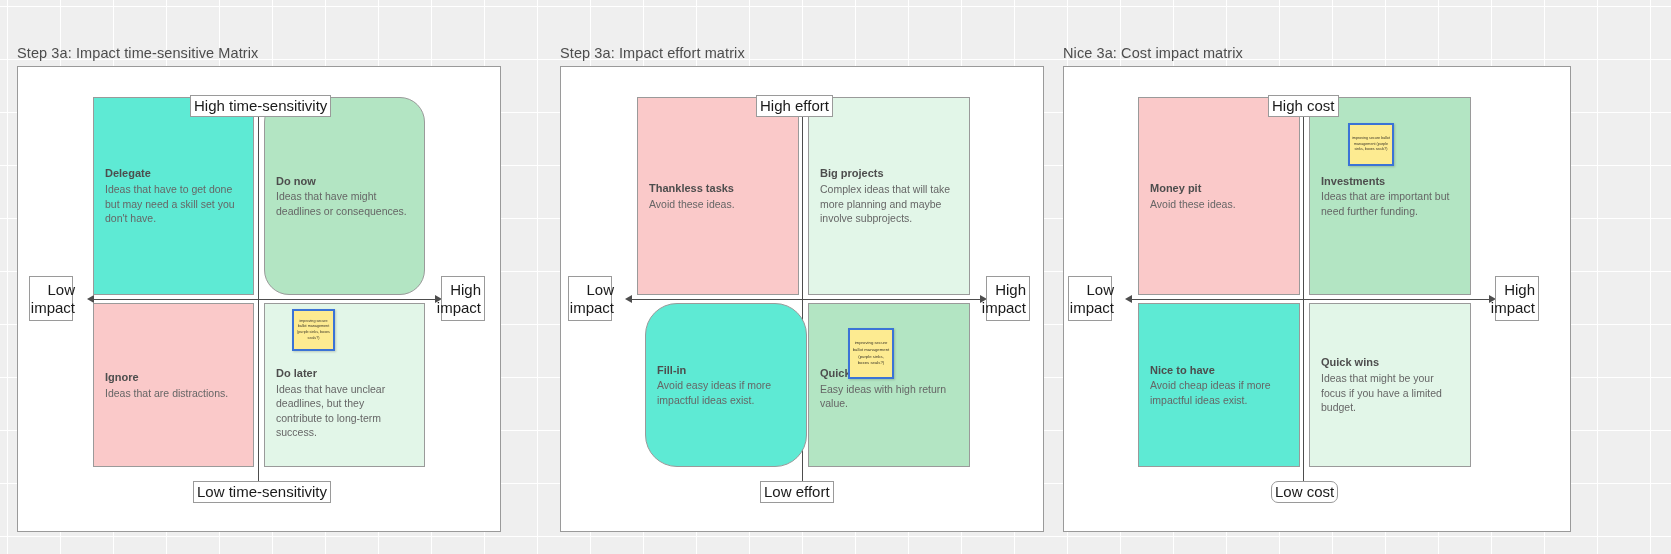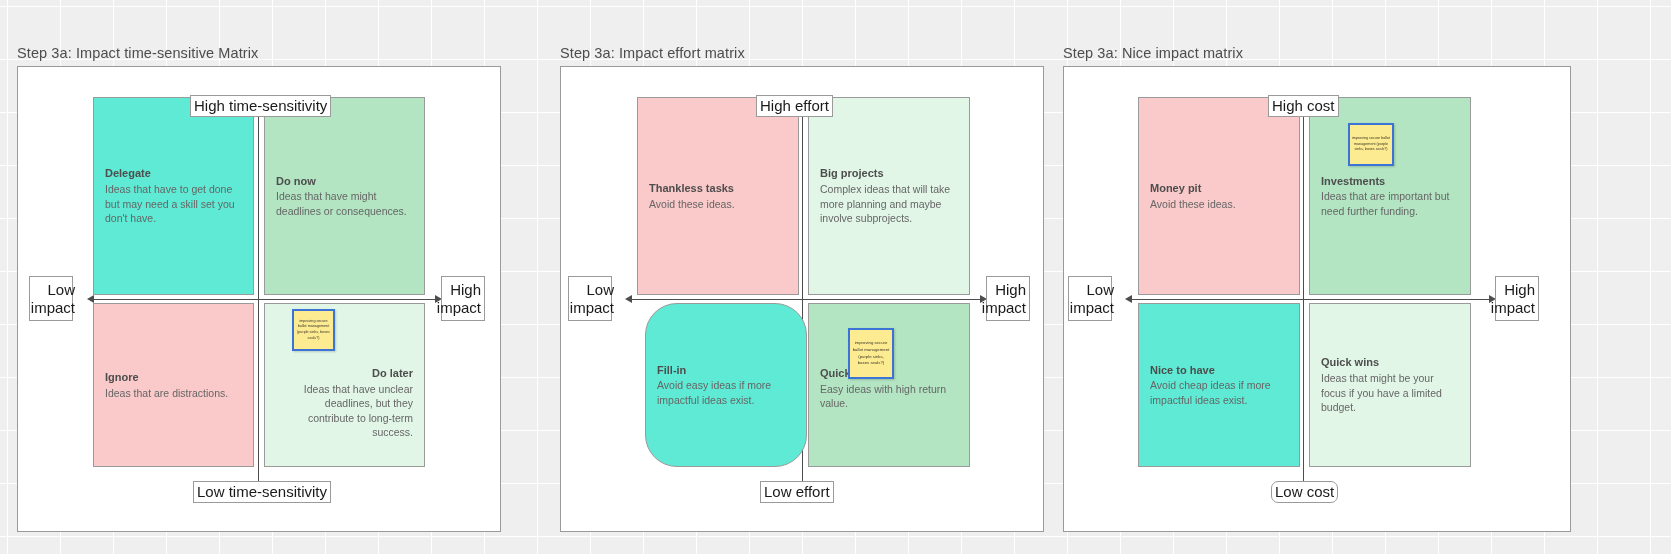--- a/index.html
+++ b/index.html
@@ -117,29 +117,29 @@
     <div class="axis-h" style="left:73px; top:267px; width:350px;"></div>
     <div class="arrow arrow-up" style="left:237px; top:77px;"></div>
     <div class="arrow arrow-down" style="left:237px; top:462px;"></div>
     <div class="arrow arrow-left" style="left:70px;  top:263px;"></div>
     <div class="arrow arrow-right" style="left:418px; top:263px;"></div>
 
     <div class="quad fill-peach" style="left:76px; top:65px; width:161px; height:198px;">
       <div class="q-title">Delegate</div>
       <div class="q-desc">Ideas that have to get done but may need a skill set you don't have.</div>
     </div>
-    <div class="quad fill-green-solid" style="left:247px; top:65px; width:161px; height:198px;">
+    <div class="quad fill-green-solid" style="left:247px; top:65px; width:161px; height:198px;border-radius:25px;">
       <div class="q-title">Do now</div>
       <div class="q-desc">Ideas that have might deadlines or consequences.</div>
     </div>
     <div class="quad fill-red" style="left:76px; top:271px; width:161px; height:164px;">
       <div class="q-title">Ignore</div>
       <div class="q-desc">Ideas that are distractions.</div>
     </div>
-    <div class="quad fill-green-pale" style="left:247px; top:271px; width:161px; height:164px; padding-top:62px; justify-content:flex-start;text-align:right;">
+    <div class="quad fill-green-pale" style="left:247px; top:271px; width:161px; height:164px; padding-top:62px; justify-content:flex-start;">
       <div class="q-title">Do later</div>
       <div class="q-desc">Ideas that have unclear deadlines, but they contribute to long-term success.</div>
     </div>
 
     <div class="sticky" style="left:275px; top:277px; width:43px; height:42px;">
       <div class="sticky-text">improving secure ballot management (purple sinks, boxes seals?)</div>
     </div>
 
     <div class="chip chip-h" style="left:173px; top:63px;">High time-sensitivity</div>
     <div class="chip chip-h" style="left:176px; top:449px;">Low time-sensitivity</div>
@@ -191,21 +191,21 @@
       <span>Low</span>
       <span>impact</span>
     </div>
     <div class="chip chip-two left-al" style="left:426px; top:244px;">
       <span>High</span>
       <span>impact</span>
     </div>
   </div>
 
   <div class="panel" style="left:1063px; width:510px;">
-    <div class="panel-title">Step 3a: Nice impact matrix</div>
+    <div class="panel-title">Nice 3a: Cost impact matrix</div>
     <div class="panel-frame" style="left:0; top:34px; width:508px; height:466px;"></div>
 
     <div class="axis-v" style="left:240px; top:83px; height:386px;"></div>
     <div class="axis-h" style="left:65px; top:267px; width:366px;"></div>
     <div class="arrow arrow-up" style="left:236px; top:77px;"></div>
     <div class="arrow arrow-down" style="left:236px; top:462px;"></div>
     <div class="arrow arrow-left" style="left:62px;  top:263px;"></div>
     <div class="arrow arrow-right" style="left:426px; top:263px;"></div>
 
     <div class="quad fill-red" style="left:75px; top:65px; width:162px; height:198px;">

